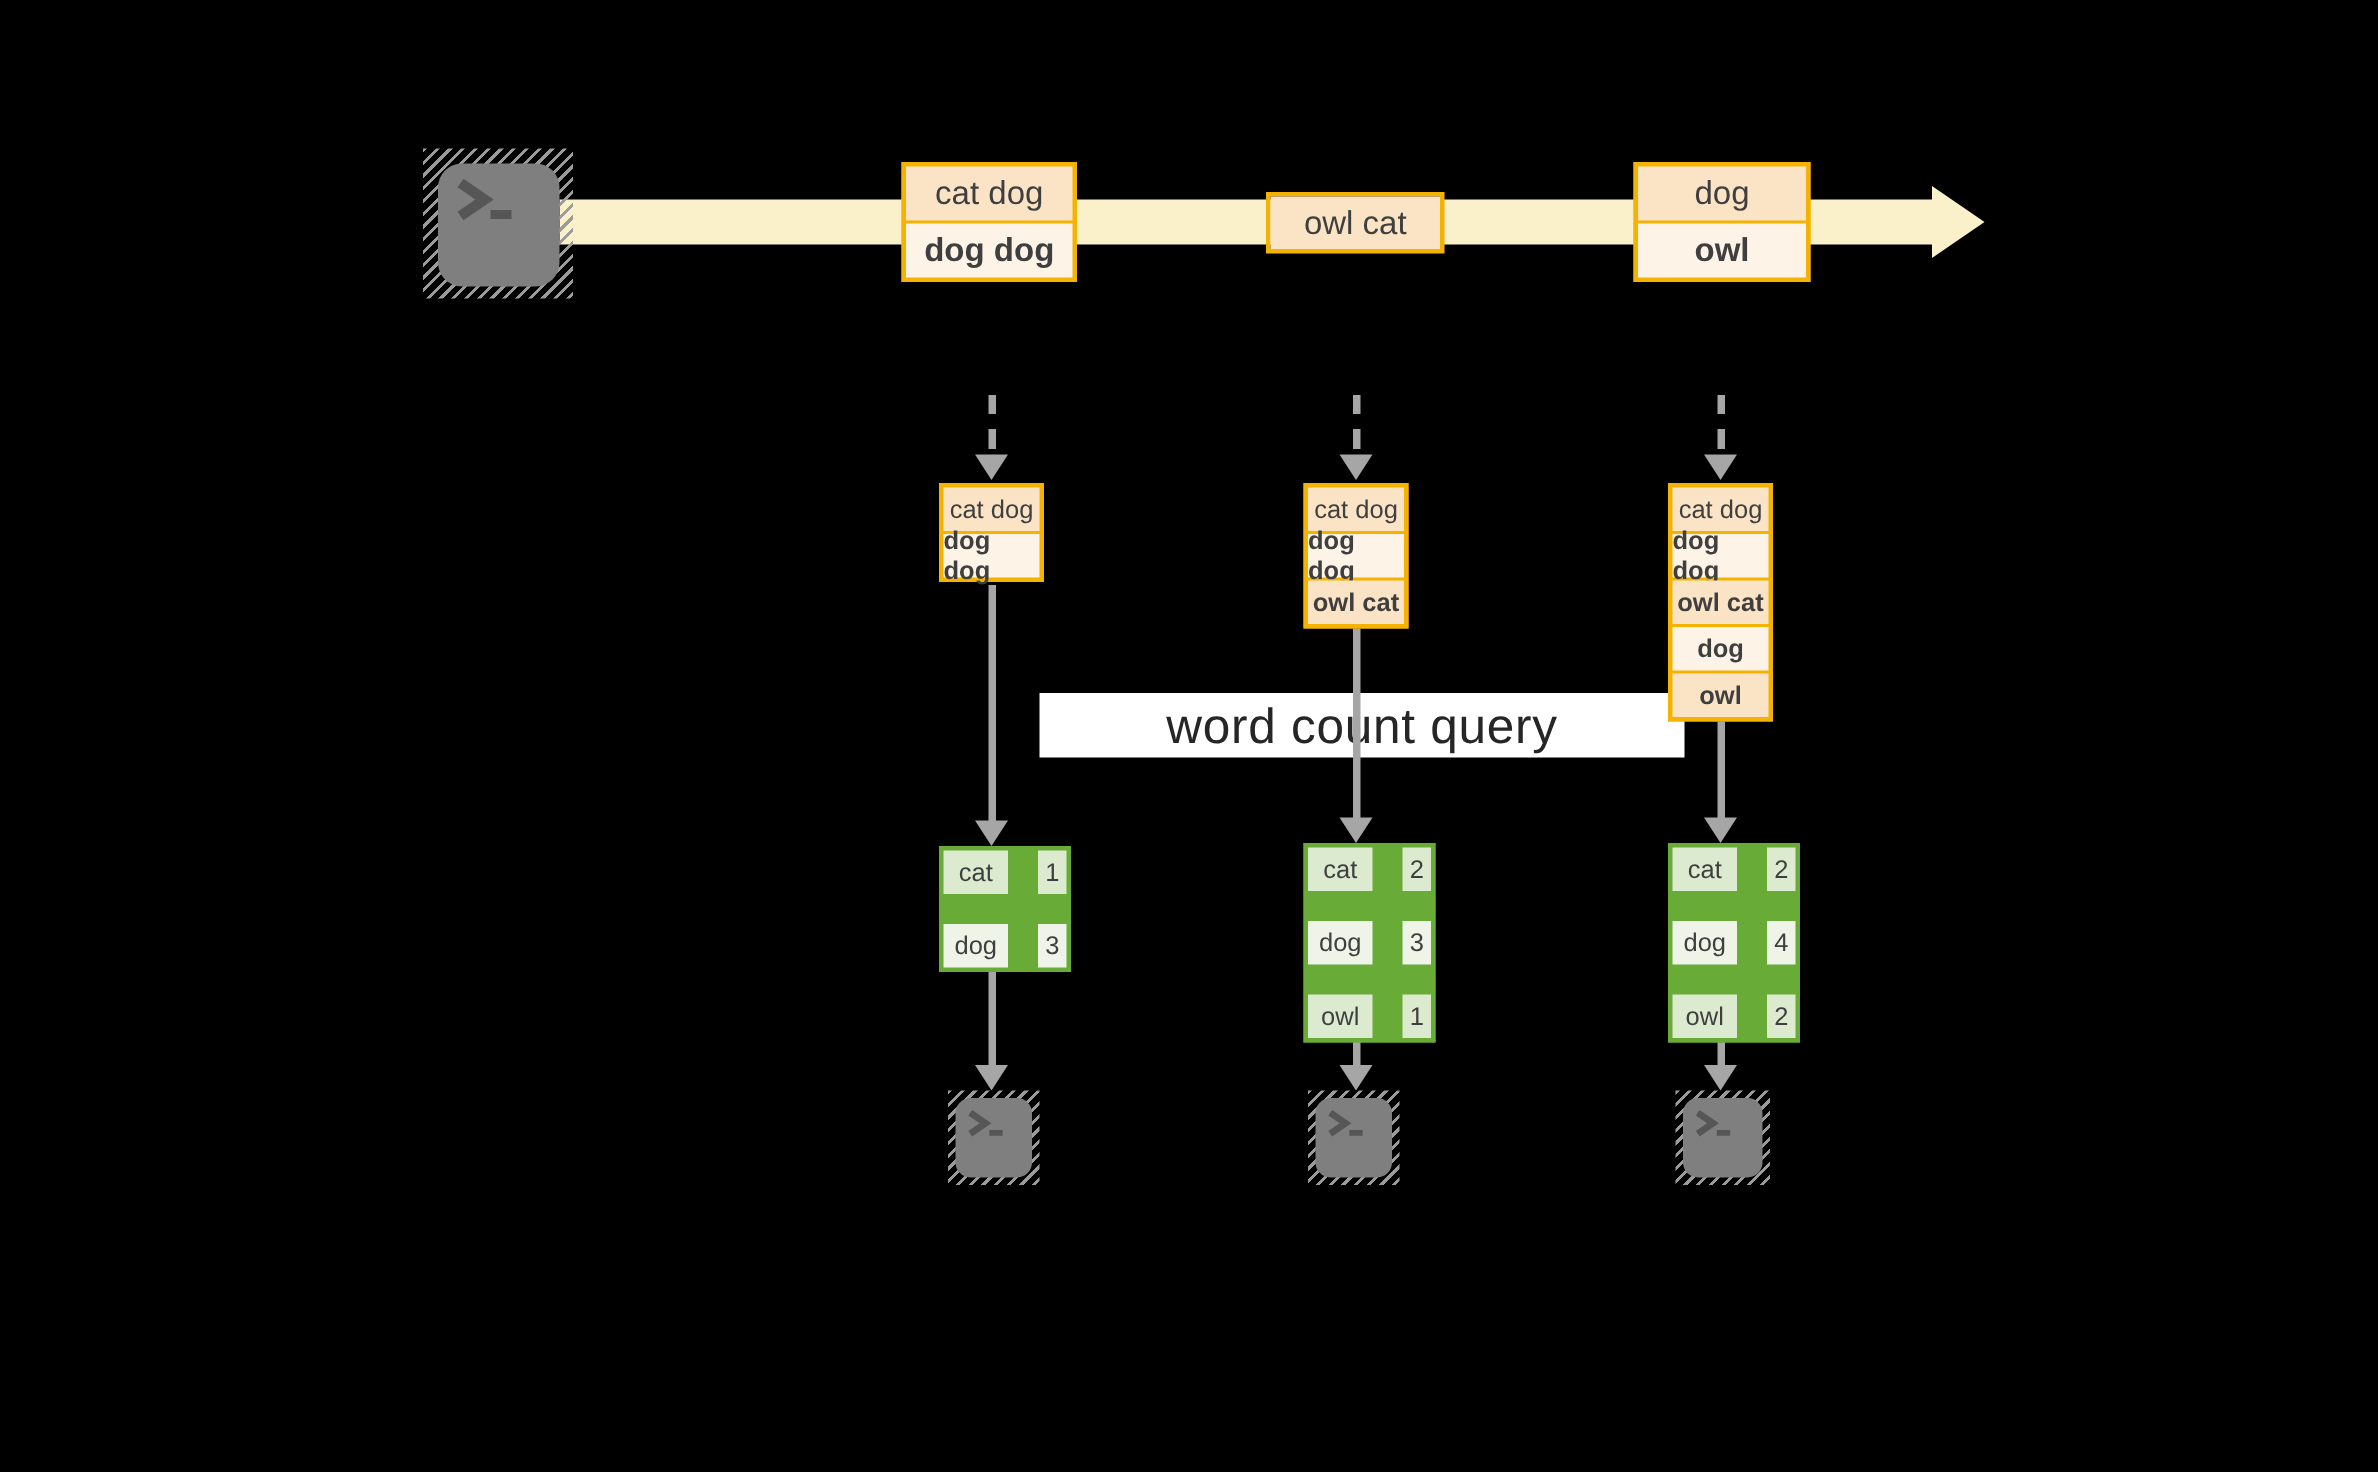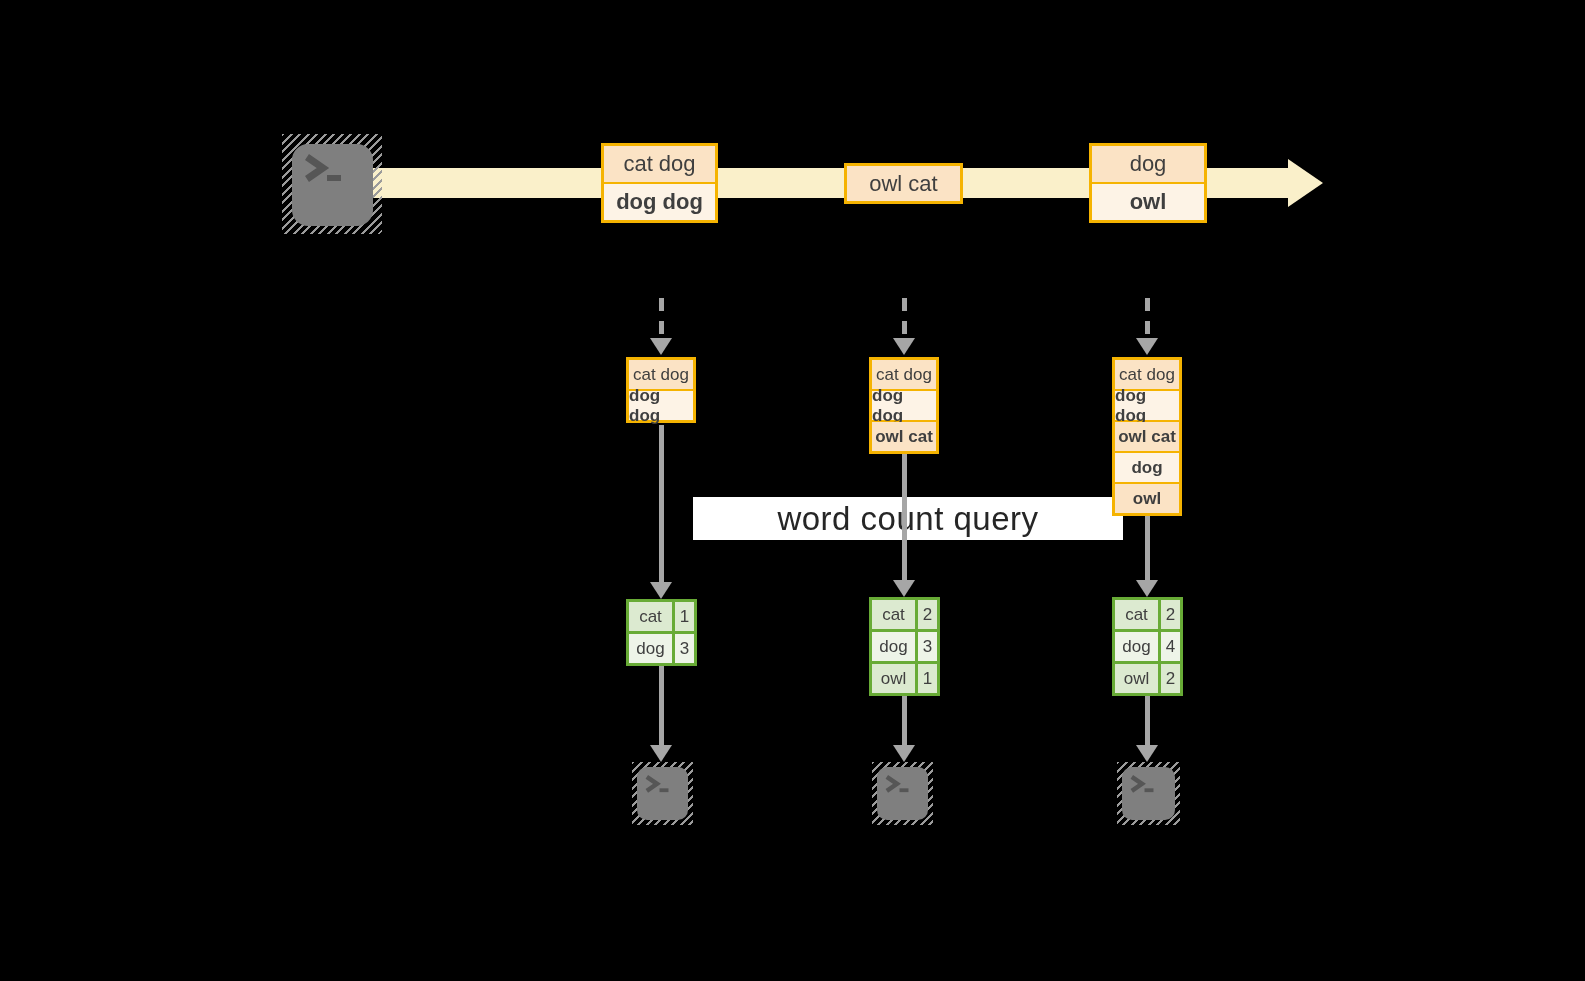--- a/index.html
+++ b/index.html
@@ -4,21 +4,21 @@
 <style>
   :root{
     --bg:#000000; --gold:#f5b301; --peach:#fbe3c5; --cream:#fdf3e6;
     --band:#faf0ca; --green:#68ab36; --green-dark:#dcead0; --green-light:#eef4e8;
     --arrow:#a6a6a6; --icon-gray:#7f7f7f; --icon-glyph:#565656;
     --text:#3f3f3f; --query-text:#262626; --query-bg:#ffffff;
   }
   html,body{margin:0;padding:0;background:var(--bg);}
   #canvas{
     position:relative; width:1585px; height:879px; background:var(--bg);
-    font-family:"Liberation Sans","DejaVu Sans",sans-serif; overflow:hidden;margin-top:35px;
+    font-family:"Liberation Sans","DejaVu Sans",sans-serif; overflow:hidden;
   }
   .abs{position:absolute;}
   
   .band{background:var(--band); z-index:1;}
   .band-head{width:0;height:0;border-top:24px solid transparent;border-bottom:24px solid transparent;
     border-left:35px solid var(--band); z-index:1;}
   
   .obox{border:3px solid var(--gold); display:flex; flex-direction:column; z-index:4; background:var(--gold);}
   .obox .row{display:flex;align-items:center;justify-content:center;color:var(--text);}
   .obox .row + .row{margin-top:2px;font-weight:bold;}
@@ -29,21 +29,21 @@
   
   .vshaft{width:5px;background:var(--arrow);z-index:3;}
   .vshaft.dashed{background:repeating-linear-gradient(180deg,var(--arrow) 0 13px,transparent 13px 23px);}
   .ahead{width:0;height:0;border-left:11px solid transparent;border-right:11px solid transparent;
     border-top:17px solid var(--arrow); z-index:3;}
   
   .query-band{background:var(--query-bg); display:flex;align-items:center;justify-content:center;
     font-size:33px; font-weight:300; color:var(--query-text); z-index:2; letter-spacing:0.5px;}
   
   .gtable{border:3px solid var(--green); background:var(--green); display:grid;
-    grid-template-columns:43px 19px; gap:3px; z-index:4;}
+    grid-template-columns:43px 19px; gap:20px; z-index:4;}
   .gtable .cell{display:flex;align-items:center;justify-content:center;height:29px;
     font-size:17px;color:var(--text);}
   .cell.g1{background:var(--green-dark);} .cell.g2{background:var(--green-light);}
   
   .hatch{background:repeating-linear-gradient(135deg,#9b9b9b 0 2px,transparent 2px 6px); z-index:5;}
   .tbody{position:absolute;background:var(--icon-gray);}
 </style>
 </head>
 <body>
 

